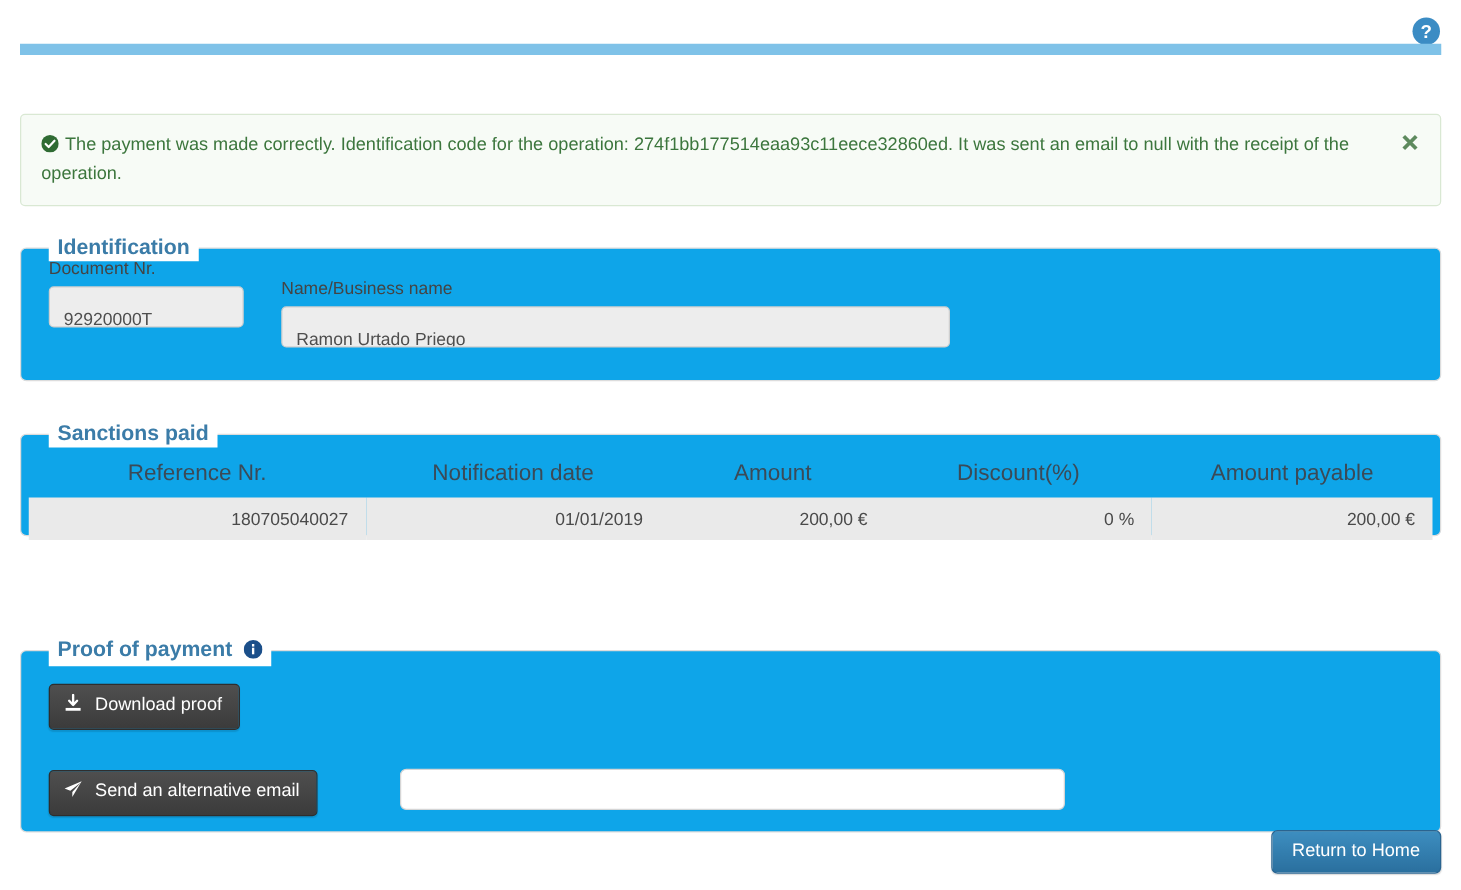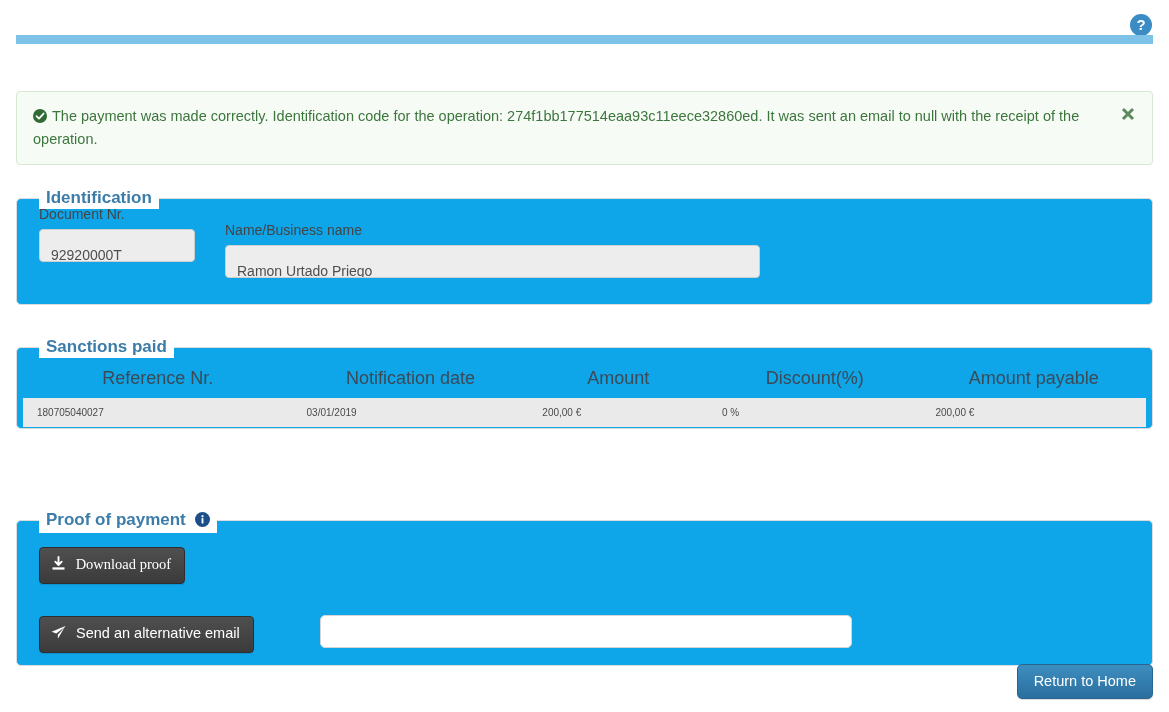--- a/index.html
+++ b/index.html
@@ -120,24 +120,24 @@
   .tbl { width: 100%; border-collapse: collapse; table-layout: fixed; }
   .tbl th {
     font-size: 18px;
     font-weight: 400;
     color: #3b4a57;
     padding: 9px 14px 9px 14px;
     text-align: center;
     white-space: nowrap;
   }
   .tbl td {
-    font-size: 10px;
+    font-size: 14px;
     color: #4a4a4a;
     padding: 9px 14px 9px 14px;
-    text-align: left;
+    text-align: right;
     background: #eaeaea;
     white-space: nowrap;
   }
   .tbl .c0 { width: 24%; }
   .tbl .c1 { width: 21%; }
   .tbl .c2 { width: 16%; }
   .tbl .c3 { width: 19%; }
   .tbl .c4 { width: 20%; }
   .tbl-wrap { padding: 11px 6px 0 6px; }
 
@@ -150,21 +150,21 @@
     border-radius: 4px;
     color: #ffffff;
     font-size: 14.5px;
     line-height: 18px;
     padding: 7px 13px 8px 11px;
     cursor: pointer;
     white-space: nowrap;
     box-shadow: 0 1px 1px rgba(0,0,0,.12);
   }
   .btn-dark .bi { vertical-align: -2px; margin-right: 6px; }
-  #btn-download { left: 22px; top: 26px; font-family: Liberation Serif, serif; }
+  #btn-download { left: 22px; top: 26px; }
   #btn-send     { left: 22px; top: 95px; }
   #email-input {
     position: absolute; left: 303px; top: 94px;
     width: 532px; height: 33px;
     background: #ffffff;
     border: 1px solid #d5d5d5;
     border-radius: 5px;
     font-family: "Liberation Sans", sans-serif;
     font-size: 14px;
     color: #444;
@@ -240,21 +240,21 @@
             <th class="c0">Reference Nr.</th>
             <th class="c1">Notification date</th>
             <th class="c2">Amount</th>
             <th class="c3">Discount(%)</th>
             <th class="c4">Amount payable</th>
           </tr>
         </thead>
         <tbody>
           <tr>
             <td class="c0">180705040027</td>
-            <td class="c1">03/01/2019</td>
+            <td class="c1">01/01/2019</td>
             <td class="c2">200,00 €</td>
             <td class="c3">0 %</td>
             <td class="c4">200,00 €</td>
           </tr>
         </tbody>
       </table>
     </div>
   </div>
 
   <div class="fieldset" id="fs-proof">

